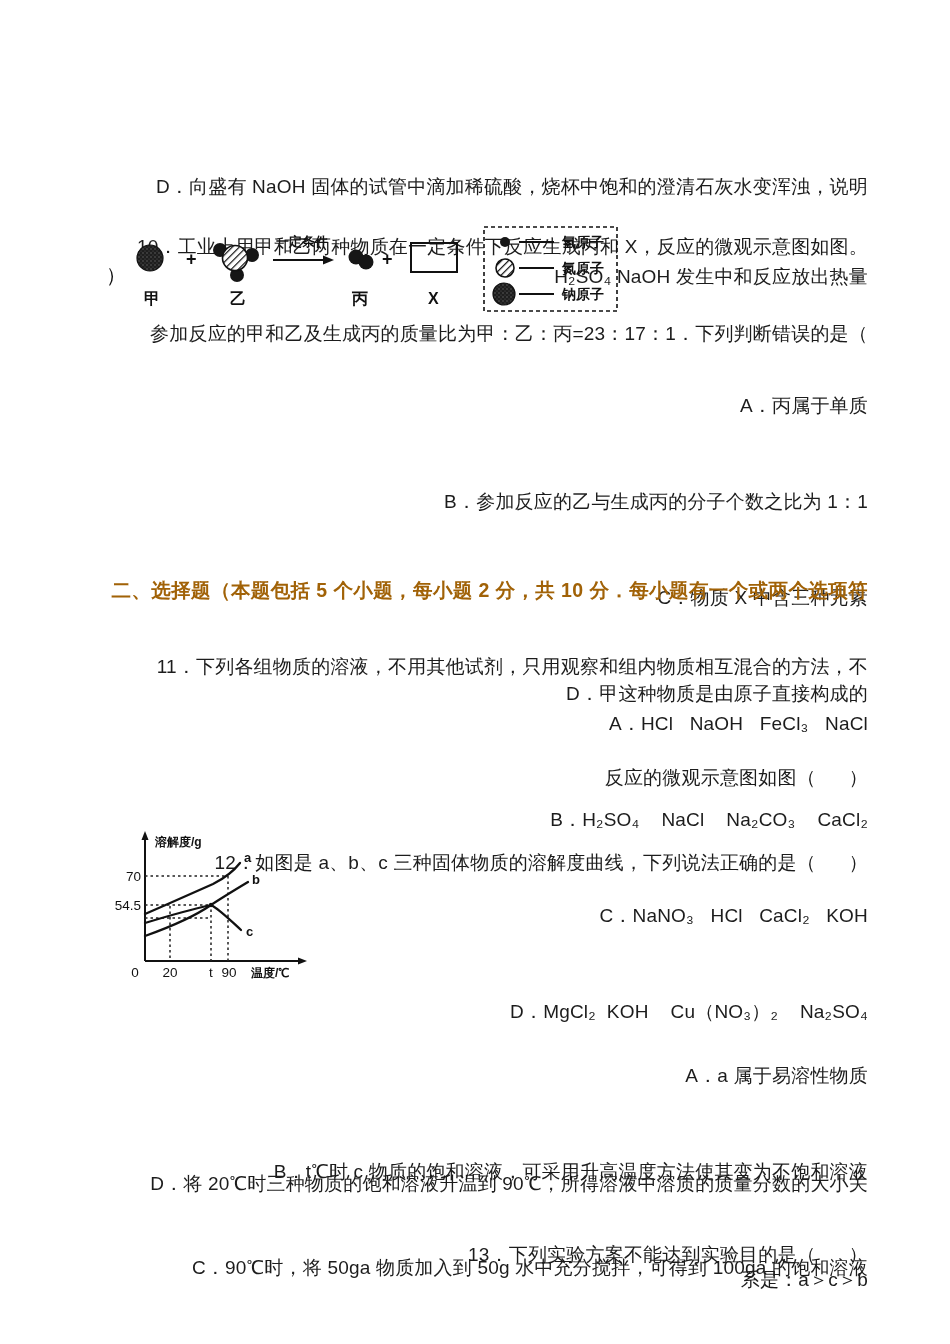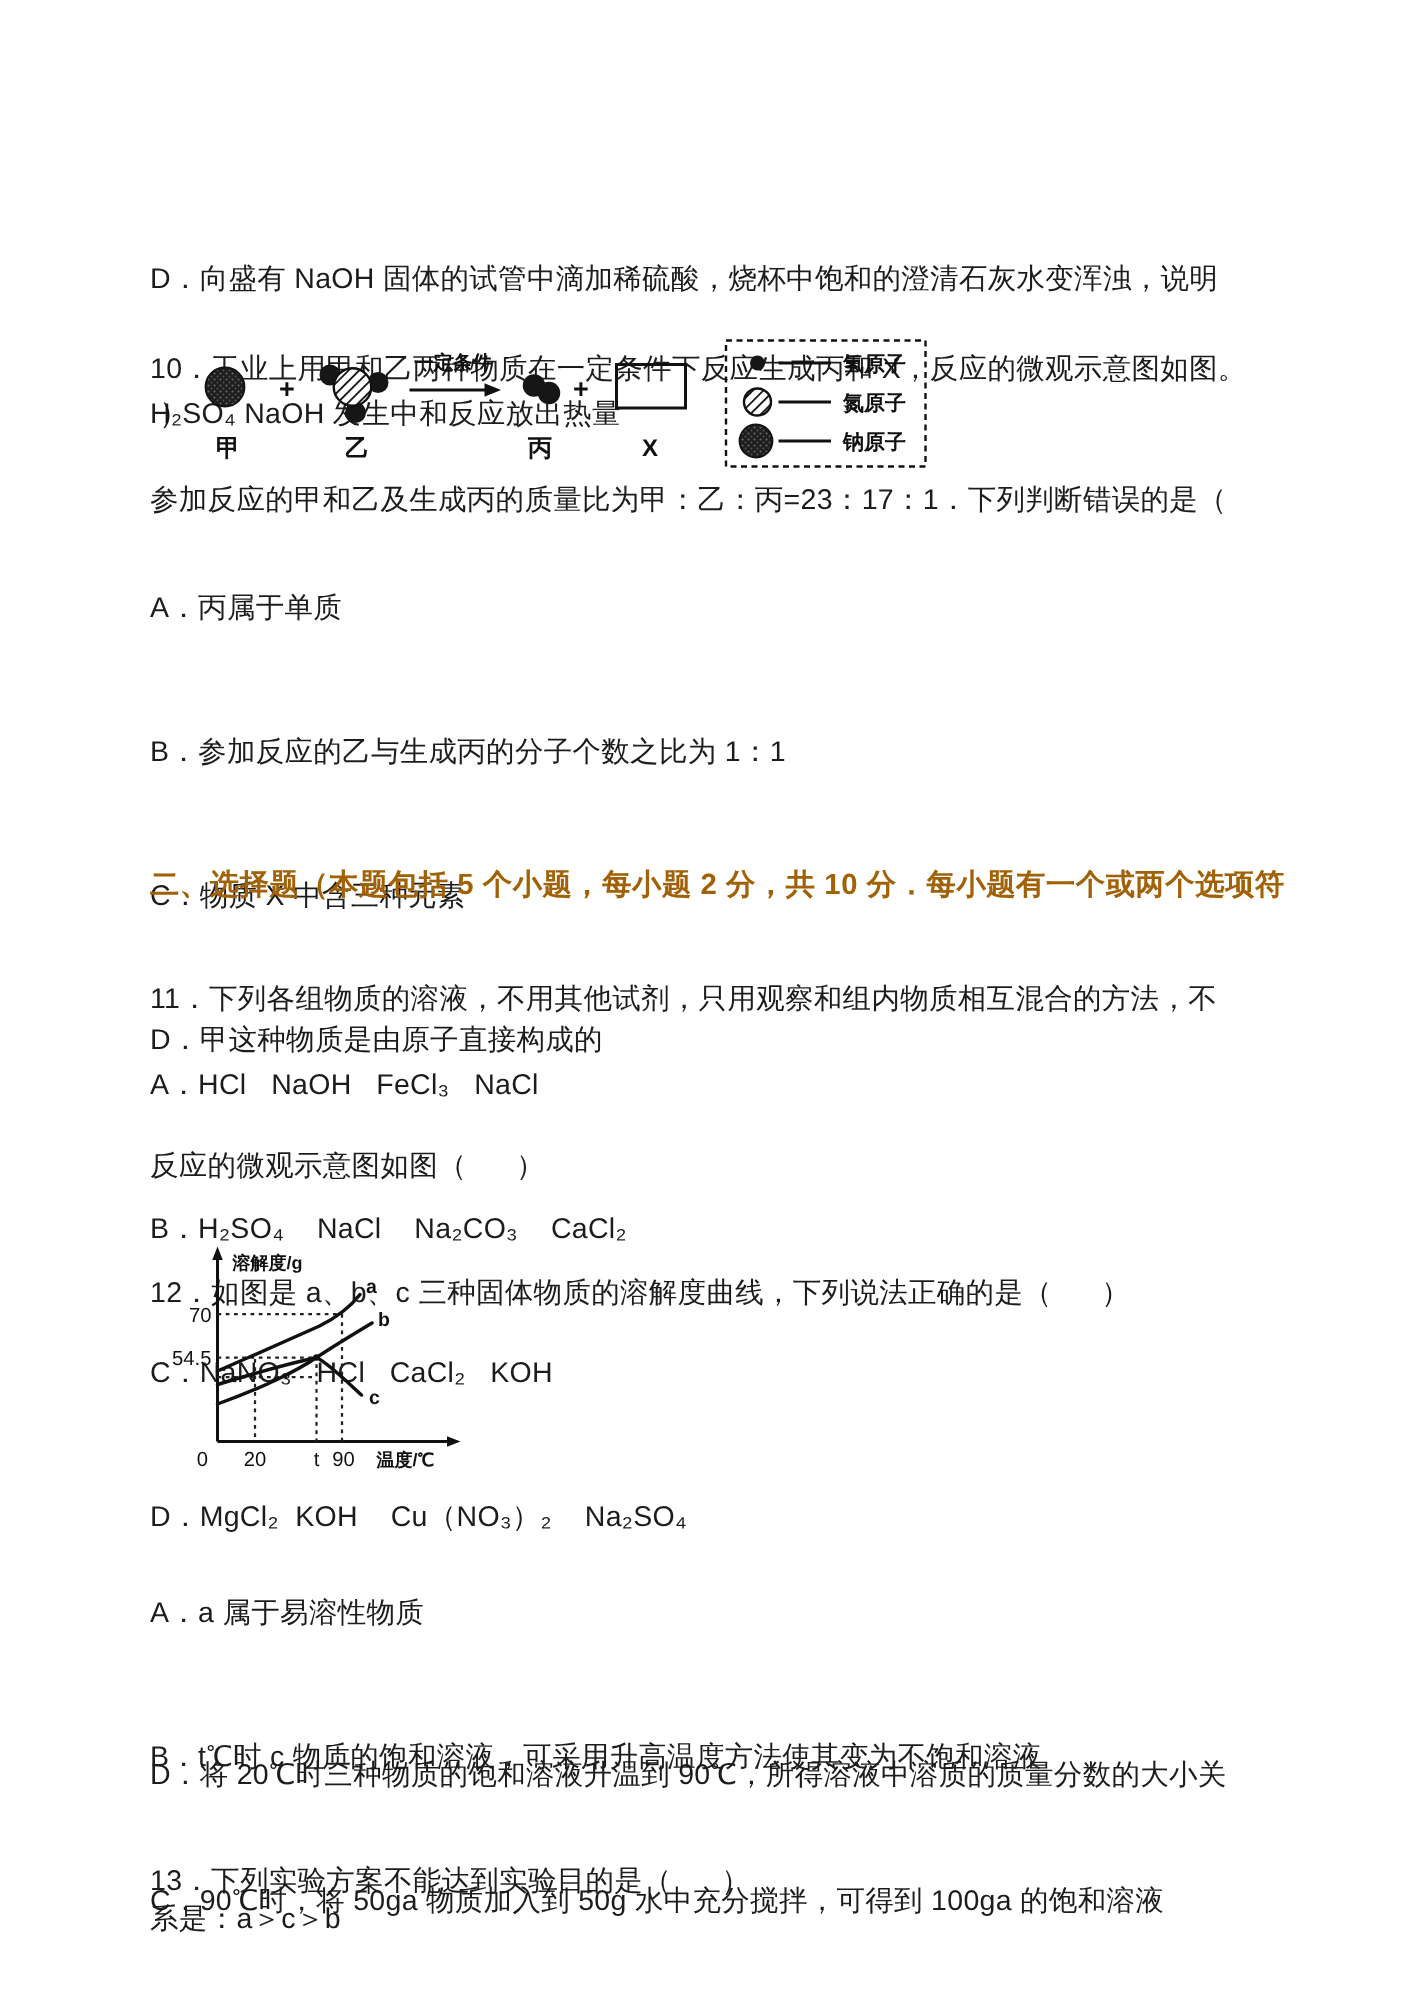--- a/index.html
+++ b/index.html
@@ -1,19 +1,19 @@
 <!DOCTYPE html>
 <html><head>
 <meta charset="utf-8">
 <style>
   html,body { margin:0; padding:0; background:#e8e8e8; }
   .page {
     position:relative; width:950px; height:1344px; margin:0 auto;
     background:#ffffff; overflow:hidden;
-    font-family:"Liberation Sans", sans-serif; color:#1c1c1c;
+    font-family:"Liberation Sans", sans-serif; color:#1c1c1c;text-align:right;
   }
   .block {
     position:absolute; left:100px; width:768px;
     font-size:19px; line-height:30px; white-space:pre-wrap;
     letter-spacing:0.2px;
   }
   .optline { line-height:36px; }
   .heading { font-weight:700; font-size:19.5px; line-height:37px; letter-spacing:0.4px; color:#a16207; }
   .line { display:block; }
   svg { position:absolute; }

